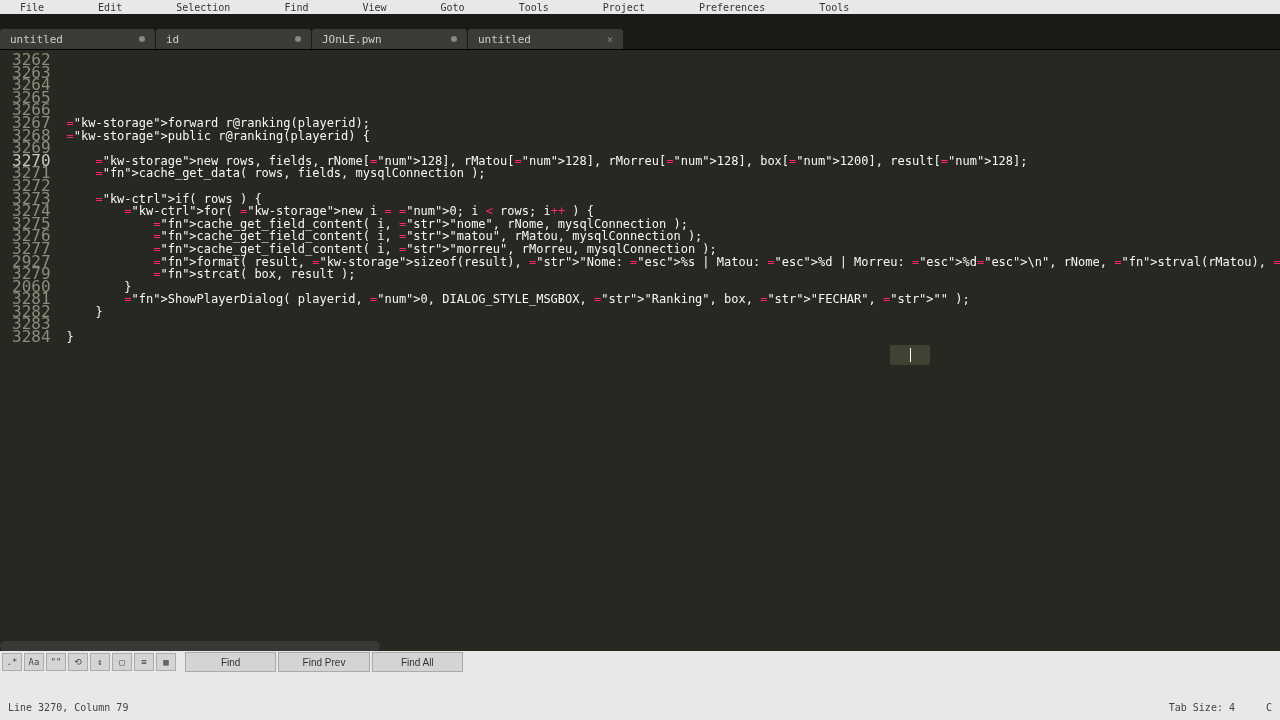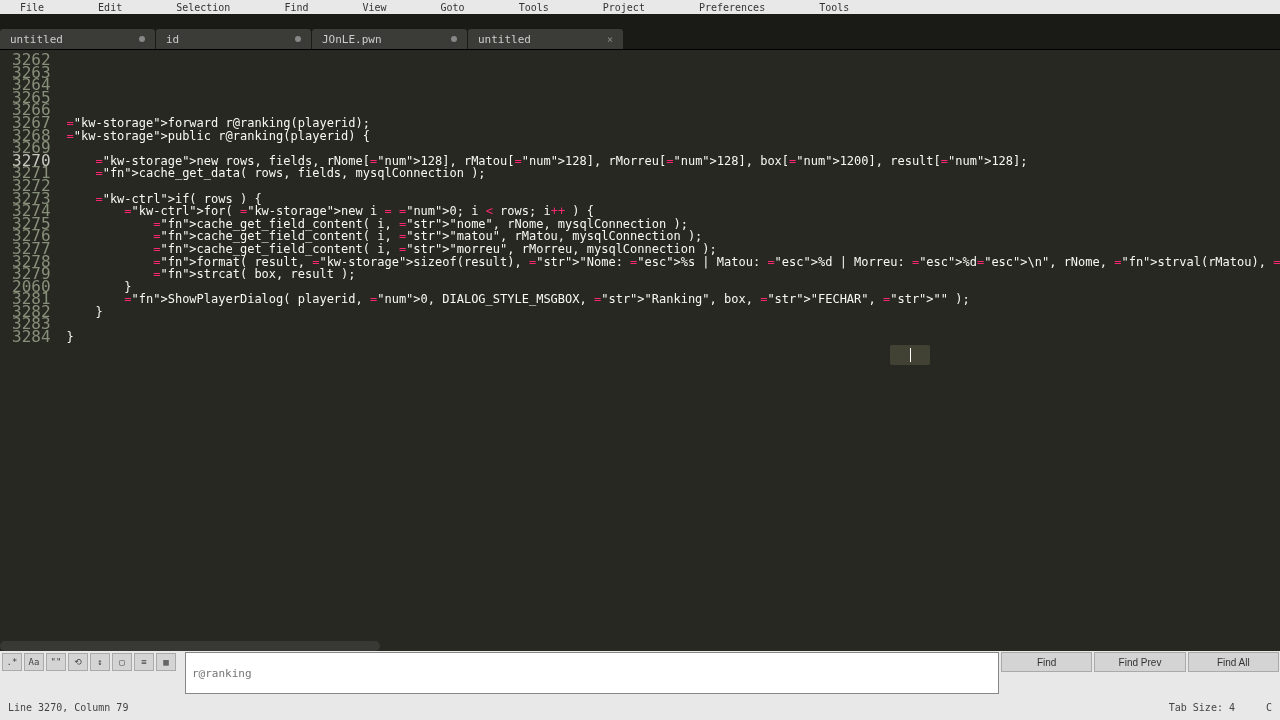--- a/index.html
+++ b/index.html
@@ -75,21 +75,21 @@
       <div>3268</div>
       <div>3269</div>
       <div class="hl">3270</div>
       <div>3271</div>
       <div>3272</div>
       <div>3273</div>
       <div>3274</div>
       <div>3275</div>
       <div>3276</div>
       <div>3277</div>
-      <div>3278</div>
+      <div>2927</div>
       <div>3279</div>
       <div>2060</div>
       <div>3281</div>
       <div>3282</div>
       <div>3283</div>
       <div>3284</div>
     </div>
   <div class="code" id="code"><div>&nbsp;</div><div>&nbsp;</div><div>&nbsp;</div><div>&nbsp;</div><div>&nbsp;</div><div><span class<span="" class="op">=</span>"kw-storage"&gt;forward r@ranking(playerid);</div><div><span class<span="" class="op">=</span>"kw-storage"&gt;public r@ranking(playerid) {</div><div>&nbsp;</div><div>    <span class<span="" class="op">=</span>"kw-storage"&gt;new rows, fields, rNome[<span class<span="" class="op">=</span>"num"&gt;128], rMatou[<span class<span="" class="op">=</span>"num"&gt;128], rMorreu[<span class<span="" class="op">=</span>"num"&gt;128], box[<span class<span="" class="op">=</span>"num"&gt;1200], result[<span class<span="" class="op">=</span>"num"&gt;128];</div><div>    <span class<span="" class="op">=</span>"fn"&gt;cache_get_data( rows, fields, mysqlConnection );</div><div>&nbsp;</div><div>    <span class<span="" class="op">=</span>"kw-ctrl"&gt;if( rows ) {</div><div>        <span class<span="" class="op">=</span>"kw-ctrl"&gt;for( <span class<span="" class="op">=</span>"kw-storage"&gt;new i <span class="op">=</span> <span class<span="" class="op">=</span>"num"&gt;0; i <span class="op">&lt;</span> rows; i<span class="op">++</span> ) {</div><div>            <span class<span="" class="op">=</span>"fn"&gt;cache_get_field_content( i, <span class<span="" class="op">=</span>"str"&gt;"nome", rNome, mysqlConnection );</div><div>            <span class<span="" class="op">=</span>"fn"&gt;cache_get_field_content( i, <span class<span="" class="op">=</span>"str"&gt;"matou", rMatou, mysqlConnection );</div><div>            <span class<span="" class="op">=</span>"fn"&gt;cache_get_field_content( i, <span class<span="" class="op">=</span>"str"&gt;"morreu", rMorreu, mysqlConnection );</div><div>            <span class<span="" class="op">=</span>"fn"&gt;format( result, <span class<span="" class="op">=</span>"kw-storage"&gt;sizeof(result), <span class<span="" class="op">=</span>"str"&gt;"Nome: <span class<span="" class="op">=</span>"esc"&gt;%s | Matou: <span class<span="" class="op">=</span>"esc"&gt;%d | Morreu: <span class<span="" class="op">=</span>"esc"&gt;%d<span class<span="" class="op">=</span>"esc"&gt;\n", rNome, <span class<span="" class="op">=</span>"fn"&gt;strval(rMatou), <span class<span="" class="op">=</span>"fn"&gt;strval(rMorreu) );</div><div>            <span class<span="" class="op">=</span>"fn"&gt;strcat( box, result );</div><div>        }</div><div>        <span class<span="" class="op">=</span>"fn"&gt;ShowPlayerDialog( playerid, <span class<span="" class="op">=</span>"num"&gt;0, DIALOG_STYLE_MSGBOX, <span class<span="" class="op">=</span>"str"&gt;"Ranking", box, <span class<span="" class="op">=</span>"str"&gt;"FECHAR", <span class<span="" class="op">=</span>"str"&gt;"" );</div><div>    }</div><div>&nbsp;</div><div>}</div></div>
   <div class="cursor-highlight">
       <div class="text-cursor"></div>
@@ -102,21 +102,20 @@
   <div class="find-controls">
     <div class="find-btn">.*</div>
     <div class="find-btn">Aa</div>
     <div class="find-btn">""</div>
     <div class="find-btn">⟲</div>
     <div class="find-btn">↕</div>
     <div class="find-btn">▢</div>
     <div class="find-btn">≡</div>
     <div class="find-btn">▦</div>
   </div>
-  <input class="find-input" placeholder="r@ranking" style="">
   <div class="find-actions">
     <div class="find-action-row">
       <div class="action-btn">Find</div>
       <div class="action-btn">Find Prev</div>
       <div class="action-btn">Find All</div>
     </div>
     <div class="find-action-row"></div>
   </div>
 </div>
 

